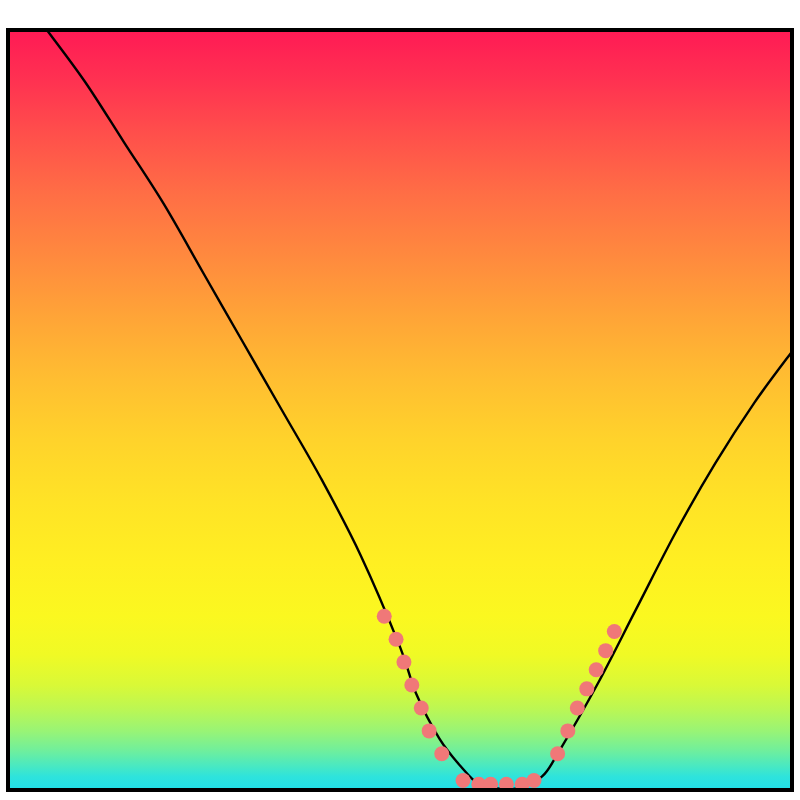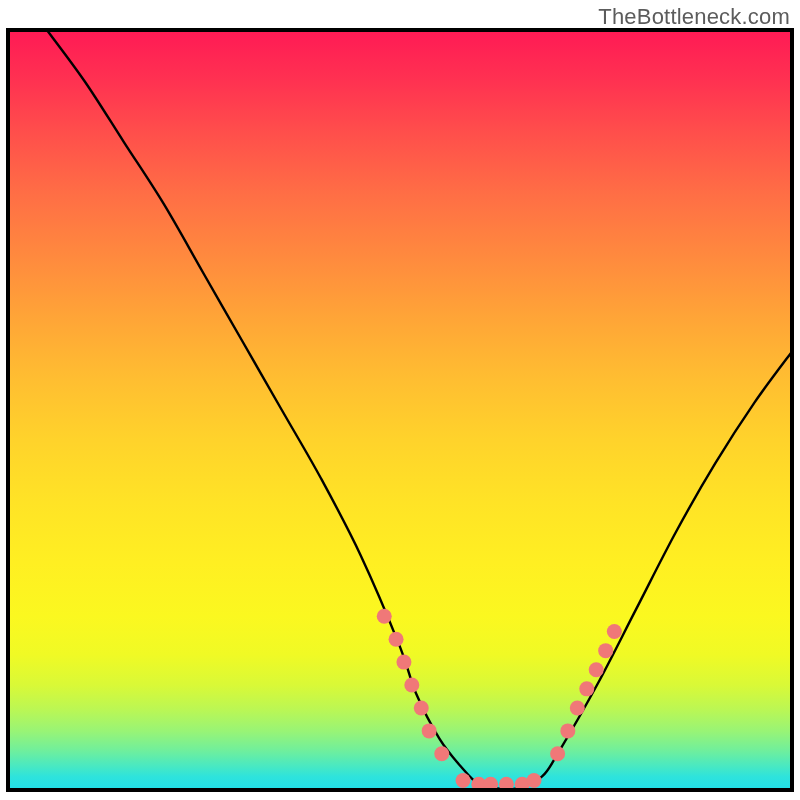--- a/index.html
+++ b/index.html
@@ -77,21 +77,20 @@
     width: 100%; height: 100%;
     box-sizing: border-box;
     border: 4px solid #000;
     pointer-events: none;
   }
 </style>
 </head>
 <body>
 
 <div class="wrap">
-  <div class="watermark">TheBottleneck.com</div>
 
   <div class="frame">
     <div class="plot-gradient"></div>
 
     <svg class="svg-overlay" viewBox="0 0 788 764" preserveAspectRatio="none">
       <g id="curve-layer">
           <path d="M 39.40 0.00 C 45.97 8.91, 65.67 34.38, 78.80 53.48 C 91.93 72.58, 105.07 94.23, 118.20 114.60 C 131.33 134.97, 144.47 154.07, 157.60 175.72 C 170.73 197.37, 183.87 221.56, 197.00 244.48 C 210.13 267.40, 223.27 290.32, 236.40 313.24 C 249.53 336.16, 262.67 359.08, 275.80 382.00 C 288.93 404.92, 302.07 426.57, 315.20 450.76 C 328.33 474.95, 341.47 499.15, 354.60 527.16 C 367.73 555.17, 384.81 595.92, 394.00 618.84 C 403.19 641.76, 403.19 649.40, 409.76 664.68 C 416.33 679.96, 425.52 697.79, 433.40 710.52 C 441.28 723.25, 450.47 733.44, 457.04 741.08 C 463.61 748.72, 467.55 753.18, 472.80 756.36 C 478.05 759.54, 481.99 759.54, 488.56 760.18 C 495.13 760.82, 504.32 762.09, 512.20 760.18 C 520.08 758.27, 529.27 754.45, 535.84 748.72 C 542.41 742.99, 542.41 741.08, 551.60 725.80 C 560.79 710.52, 577.87 681.23, 591.00 657.04 C 604.13 632.85, 617.27 606.11, 630.40 580.64 C 643.53 555.17, 656.67 528.43, 669.80 504.24 C 682.93 480.05, 696.07 457.13, 709.20 435.48 C 722.33 413.83, 735.47 393.46, 748.60 374.36 C 761.73 355.26, 781.43 329.79, 788.00 320.88" fill="none" stroke="#000000" stroke-width="2.4"></path>
         </g>
       <g id="dots-layer">
           <circle cx="378.24" cy="588.28" r="7.5" fill="#f07878"></circle>

